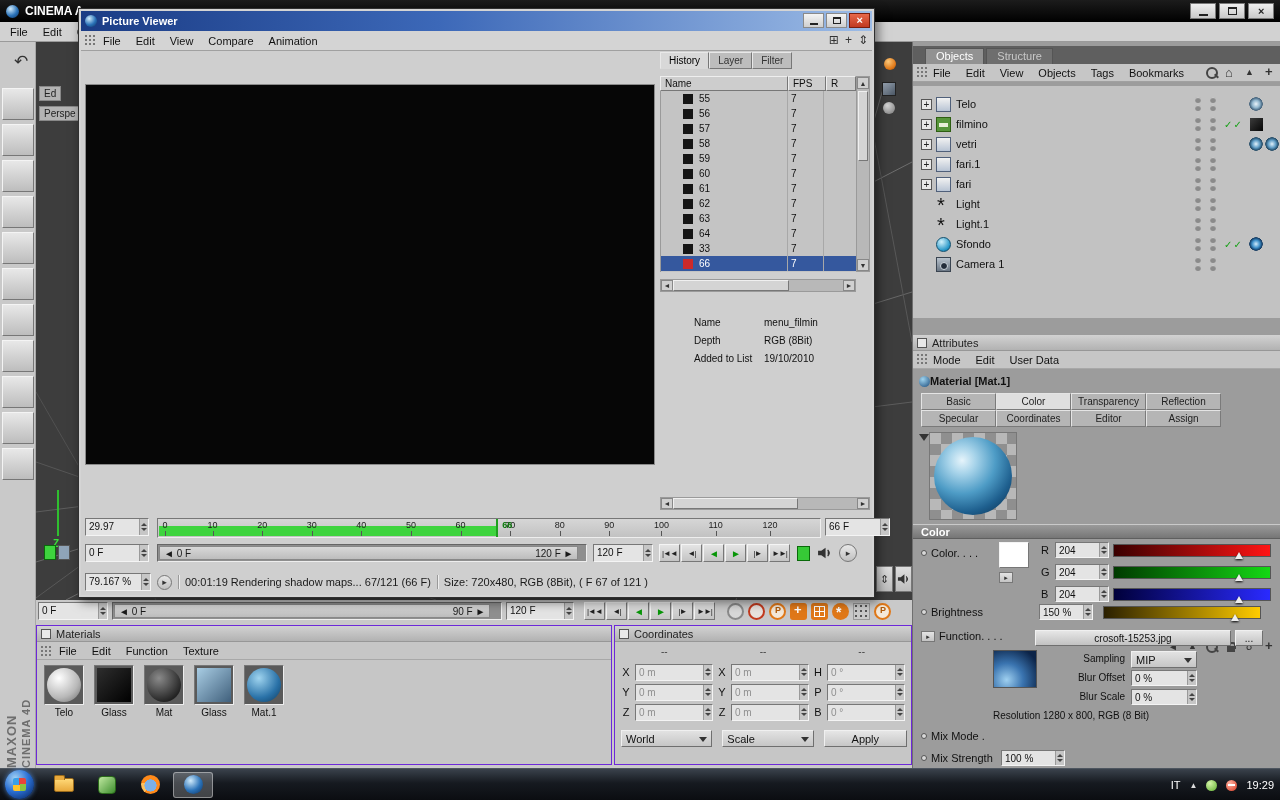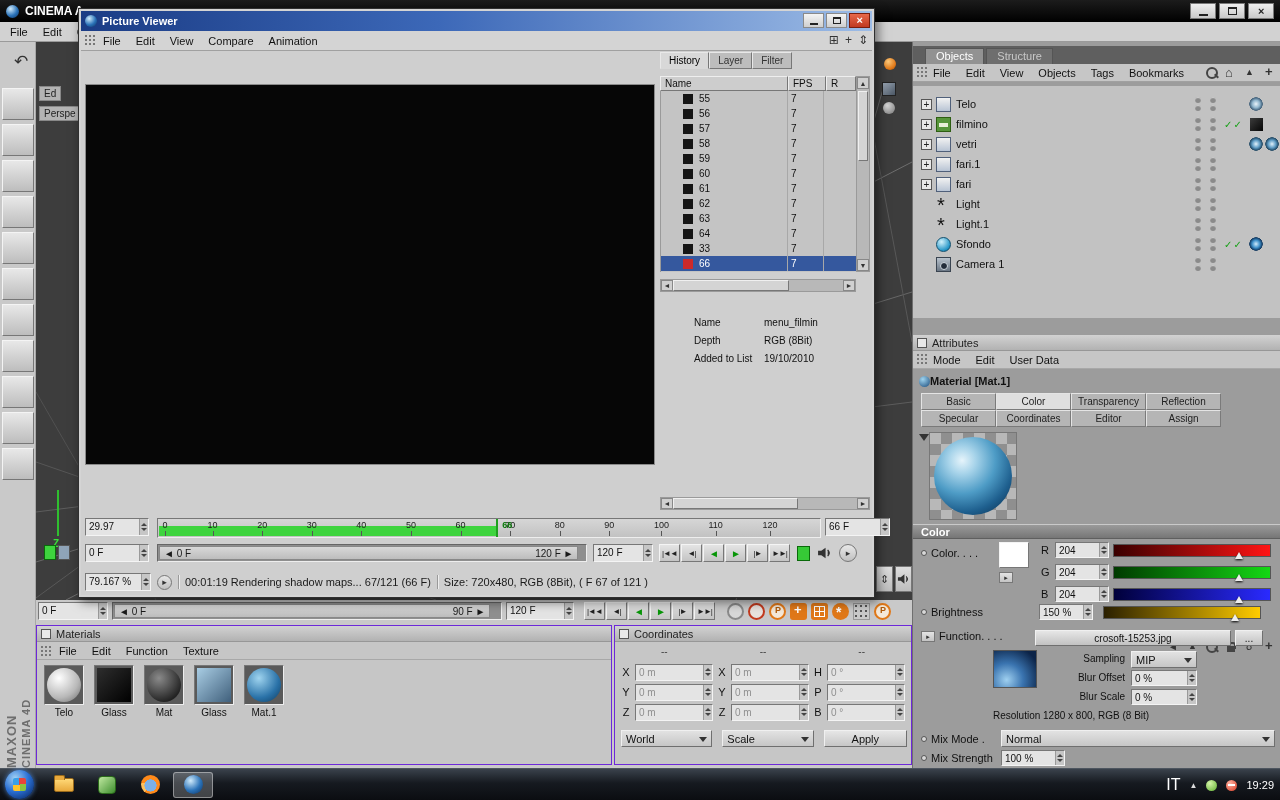--- a/index.html
+++ b/index.html
@@ -226,21 +226,21 @@
   .qi-green{width:18px;height:18px;border-radius:4px;background:linear-gradient(135deg,#bfe8a0,#3f8f2f);border:1px solid #2a6a1a}
   .qi-ff{width:19px;height:19px;border-radius:50%;background:radial-gradient(circle at 50% 55%,#7ab0e8 0 42%,transparent 44%),conic-gradient(#ff8a1a 0 60%,#ffc05a 60% 78%,#ff8a1a 78%)}
   .qi-c4d{width:19px;height:19px;border-radius:50%;background:radial-gradient(circle at 35% 30%,#cfeafb,#2a72b8 55%,#0c2f5e)}
   .tray{position:absolute;right:6px;top:0;height:32px;display:flex;align-items:center;gap:9px;color:#fff}
   .tray .chev{font-size:8px;color:#ddd}
   .tdot{width:11px;height:11px;border-radius:50%}
   .tdot.g{background:radial-gradient(circle at 35% 30%,#d4f4a8,#5fae2f)}
   .tdot.r{background:radial-gradient(circle at 35% 30%,#ffb0a0,#d43a22);position:relative}
   .tdot.r::after{content:"";position:absolute;left:2px;top:4px;width:7px;height:2px;background:#fff}
   .ttime{font-size:11px}
-  .tlang{font-size:16px}
+  .tlang{font-size:11px}
   .spk path{fill:#333}
 </style>
 </head>
 <body>
 
 <div id="root">
 
   <div class="abs tbar">
     <span class="appico"></span>
     <span class="ttl">CINEMA A</span>
@@ -817,24 +817,20 @@
           <i class="u"></i>
           <i class="d"></i>
         </span>
       </span>
 
     <span class="restext">Resolution 1280 x 800, RGB (8 Bit)</span>
 
     <div class="arow" style="left:8px;top:688px;width:354px">
       <span class="bullet"></span>
       <span class="albl" style="width:66px">Mix Mode .</span>
-      <span class="dd" style="flex:1">
-          <span class="v">Normal</span>
-          <span class="car"></span>
-        </span>
     </div>
     <div class="arow" style="left:8px;top:708px">
       <span class="bullet"></span>
       <span class="albl" style="width:66px">Mix Strength</span>
       <span class="spin" style="width:64px;height:16px">
           <span class="v">100 %</span>
           <span class="ar">
             <i class="u"></i>
             <i class="d"></i>
           </span>

